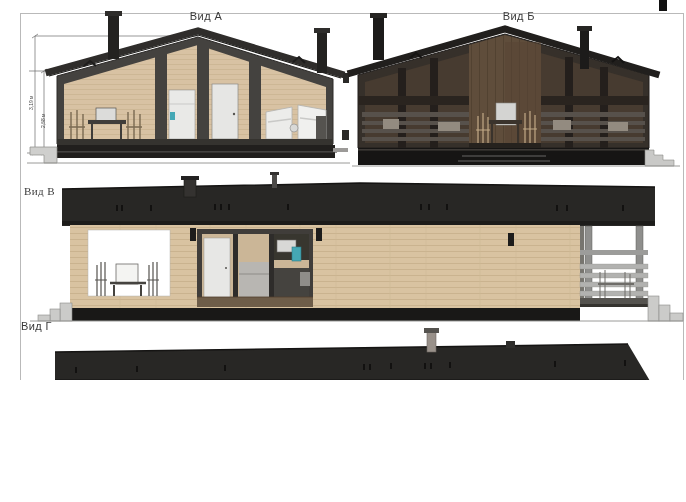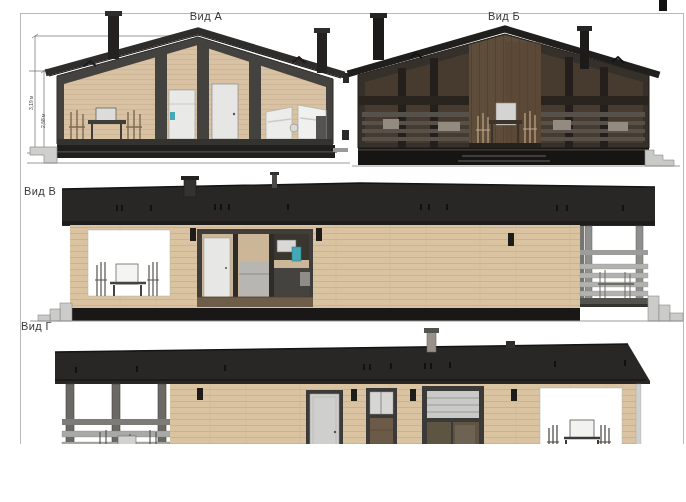--- a/index.html
+++ b/index.html
@@ -1,18 +1,18 @@
 <!DOCTYPE html>
 <html><head>
 <meta charset="utf-8">
 <style>
   html,body{margin:0;padding:0;background:#ffffff;}
   #sheet{
     position:relative;
-    width:686px;height:444px;
+    width:686px;height:380px;
     background:#ffffff;
     font-family:"Liberation Sans", sans-serif;
     overflow:hidden;
   }
   .frame{
     position:absolute;left:20px;top:13px;width:664px;height:479px;
     border:1px solid #b9b9b9;box-sizing:border-box;
   }
   .corner-mark{
     position:absolute;left:659px;top:0;width:8px;height:11px;background:#111;
@@ -429,20 +429,20 @@
       <g fill="#cbcbc9" stroke="#8a8a88" stroke-width="0.6">
         <rect x="640" y="462" width="12" height="24"></rect>
         <rect x="652" y="470" width="11" height="16"></rect>
         <rect x="663" y="478" width="14" height="8"></rect>
       </g>
       <line x1="30" y1="486" x2="683" y2="486" stroke="#9a9a98" stroke-width="1"></line>
     </g>
   </svg>
 
   <div class="view-label" style="left:175px;top:10px;width:62px;text-align:center;">Вид А</div>
-  <div class="view-label" style="left:473px;top:10px;width:62px;text-align:center;">Вид Б</div>
-  <div class="view-label" style="left:24px;top:185px;">Вид В</div>
+  <div class="view-label" style="left:473px;top:10px;width:62px;text-align:right;">Вид Б</div>
+  <div class="view-label" style="left:24px;top:185px;font-family:Liberation Serif, serif;">Вид В</div>
   <div class="view-label" style="left:21px;top:320px;">Вид Г</div>
 
   <div class="dim-label" style="left:28px;top:110px;">3,19 м</div>
   <div class="dim-label" style="left:40px;top:128px;">2,58 м</div>
 
 </div>
 
 </body></html>

